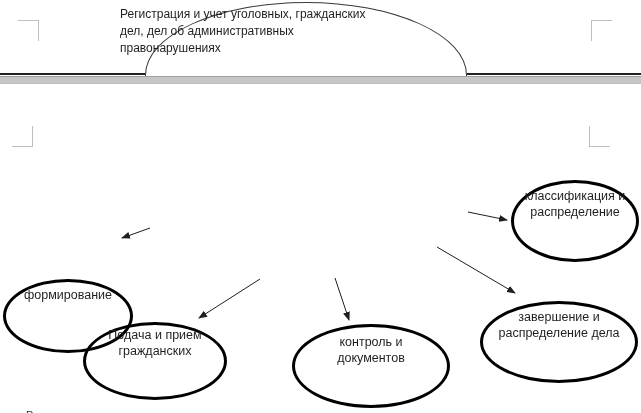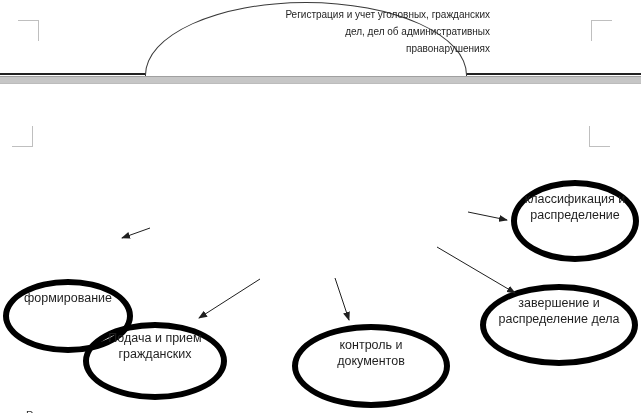--- a/index.html
+++ b/index.html
@@ -14,31 +14,31 @@
   .mark.ml{left:12px;top:126px;border-bottom:1px solid #bfbfbf;border-right:1px solid #bfbfbf;}
   .mark.mr{left:589px;top:126px;border-bottom:1px solid #bfbfbf;border-left:1px solid #bfbfbf;}
   
   .rule-black{position:absolute;left:0;top:73px;width:641px;height:2px;background:#222;z-index:1;}
   .rule-gray{position:absolute;left:0;top:76px;width:641px;height:6px;background:#c6c6c6;
     border-top:1px solid #a0a0a0;border-bottom:1px solid #bcbcbc;z-index:3;}
   
   .root-clip{position:absolute;left:0;top:0;width:641px;height:76px;overflow:hidden;z-index:2;}
   .root-ellipse{position:absolute;left:145px;top:2px;width:320px;height:144px;
     border:1px solid #3a3a3a;border-radius:50%;background:#fff;}
-  .root-text{position:absolute;left:120px;top:6px;width:370px;text-align:right;
-    font-size:10px;line-height:17px;}
+  .root-text{position:absolute;left:120px;top:6px;width:370px;text-align:left;
+    font-size:12px;line-height:17px;}
   
-  .node{position:absolute;border:6px solid #000000;border-radius:50%;background:transparent;
+  .node{position:absolute;border:3px solid #000000;border-radius:50%;background:transparent;
     text-align:center;font-size:12.5px;line-height:16px;box-sizing:border-box;z-index:2;}
   .node span{display:block;white-space:nowrap;}
   .n1{left:3px;top:231px;width:130px;height:74px;padding-top:5px;margin-top:48px;}
   .n2{left:511px;top:180px;width:128px;height:82px;padding-top:5px;}
   .n3{left:83px;top:322px;width:144px;height:78px;padding-top:2px;}
   .n4{left:292px;top:324px;width:158px;height:84px;padding-top:7px;}
-  .n5{left:480px;top:284px;width:158px;height:82px;padding-top:5px;}
+  .n5{left:480px;top:301px;width:158px;height:82px;padding-top:5px;}
   .arrows{position:absolute;left:0;top:0;width:641px;height:413px;z-index:5;pointer-events:none;}
   .partial-caption{position:absolute;left:26px;top:409px;height:4px;width:40px;overflow:hidden;
     font-size:11px;color:#333;z-index:6;}
   .line{display:block;}
 </style>
 </head>
 <body>
 
 <div class="page">
 

